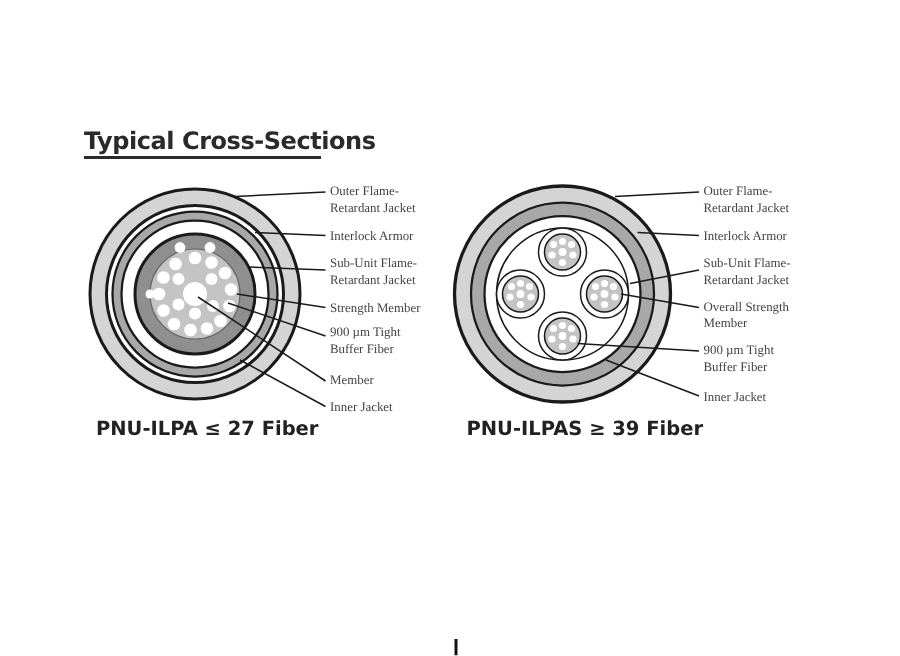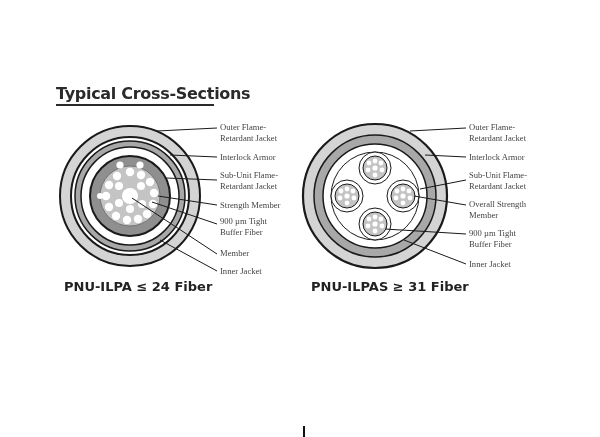--- a/index.html
+++ b/index.html
@@ -135,16 +135,16 @@
 Retardant Jacket</span></div>
 <div class="lbl" style="left:469px;top:152px;"><span>Interlock Armor</span></div>
 <div class="lbl" style="left:469px;top:170px;"><span style="white-space:pre-line;">Sub-Unit Flame-
 Retardant Jacket</span></div>
 <div class="lbl" style="left:469px;top:199px;"><span style="white-space:pre-line;">Overall Strength
 Member</span></div>
 <div class="lbl" style="left:469px;top:228px;"><span style="white-space:pre-line;">900 µm Tight
 Buffer Fiber</span></div>
 <div class="lbl" style="left:469px;top:259px;"><span>Inner Jacket</span></div>
 
-<div class="caption" style="left:64px;top:279px;">PNU-ILPA ≤ 24 Fiber</div>
-<div class="caption" style="left:311px;top:279px;">PNU-ILPAS ≥ 31 Fiber</div>
+<div class="caption" style="left:64px;top:279px;">PNU-ILPA ≤ 27 Fiber</div>
+<div class="caption" style="left:311px;top:279px;">PNU-ILPAS ≥ 39 Fiber</div>
 
 <div class="cursor-mark"></div>
 
 </body></html>

